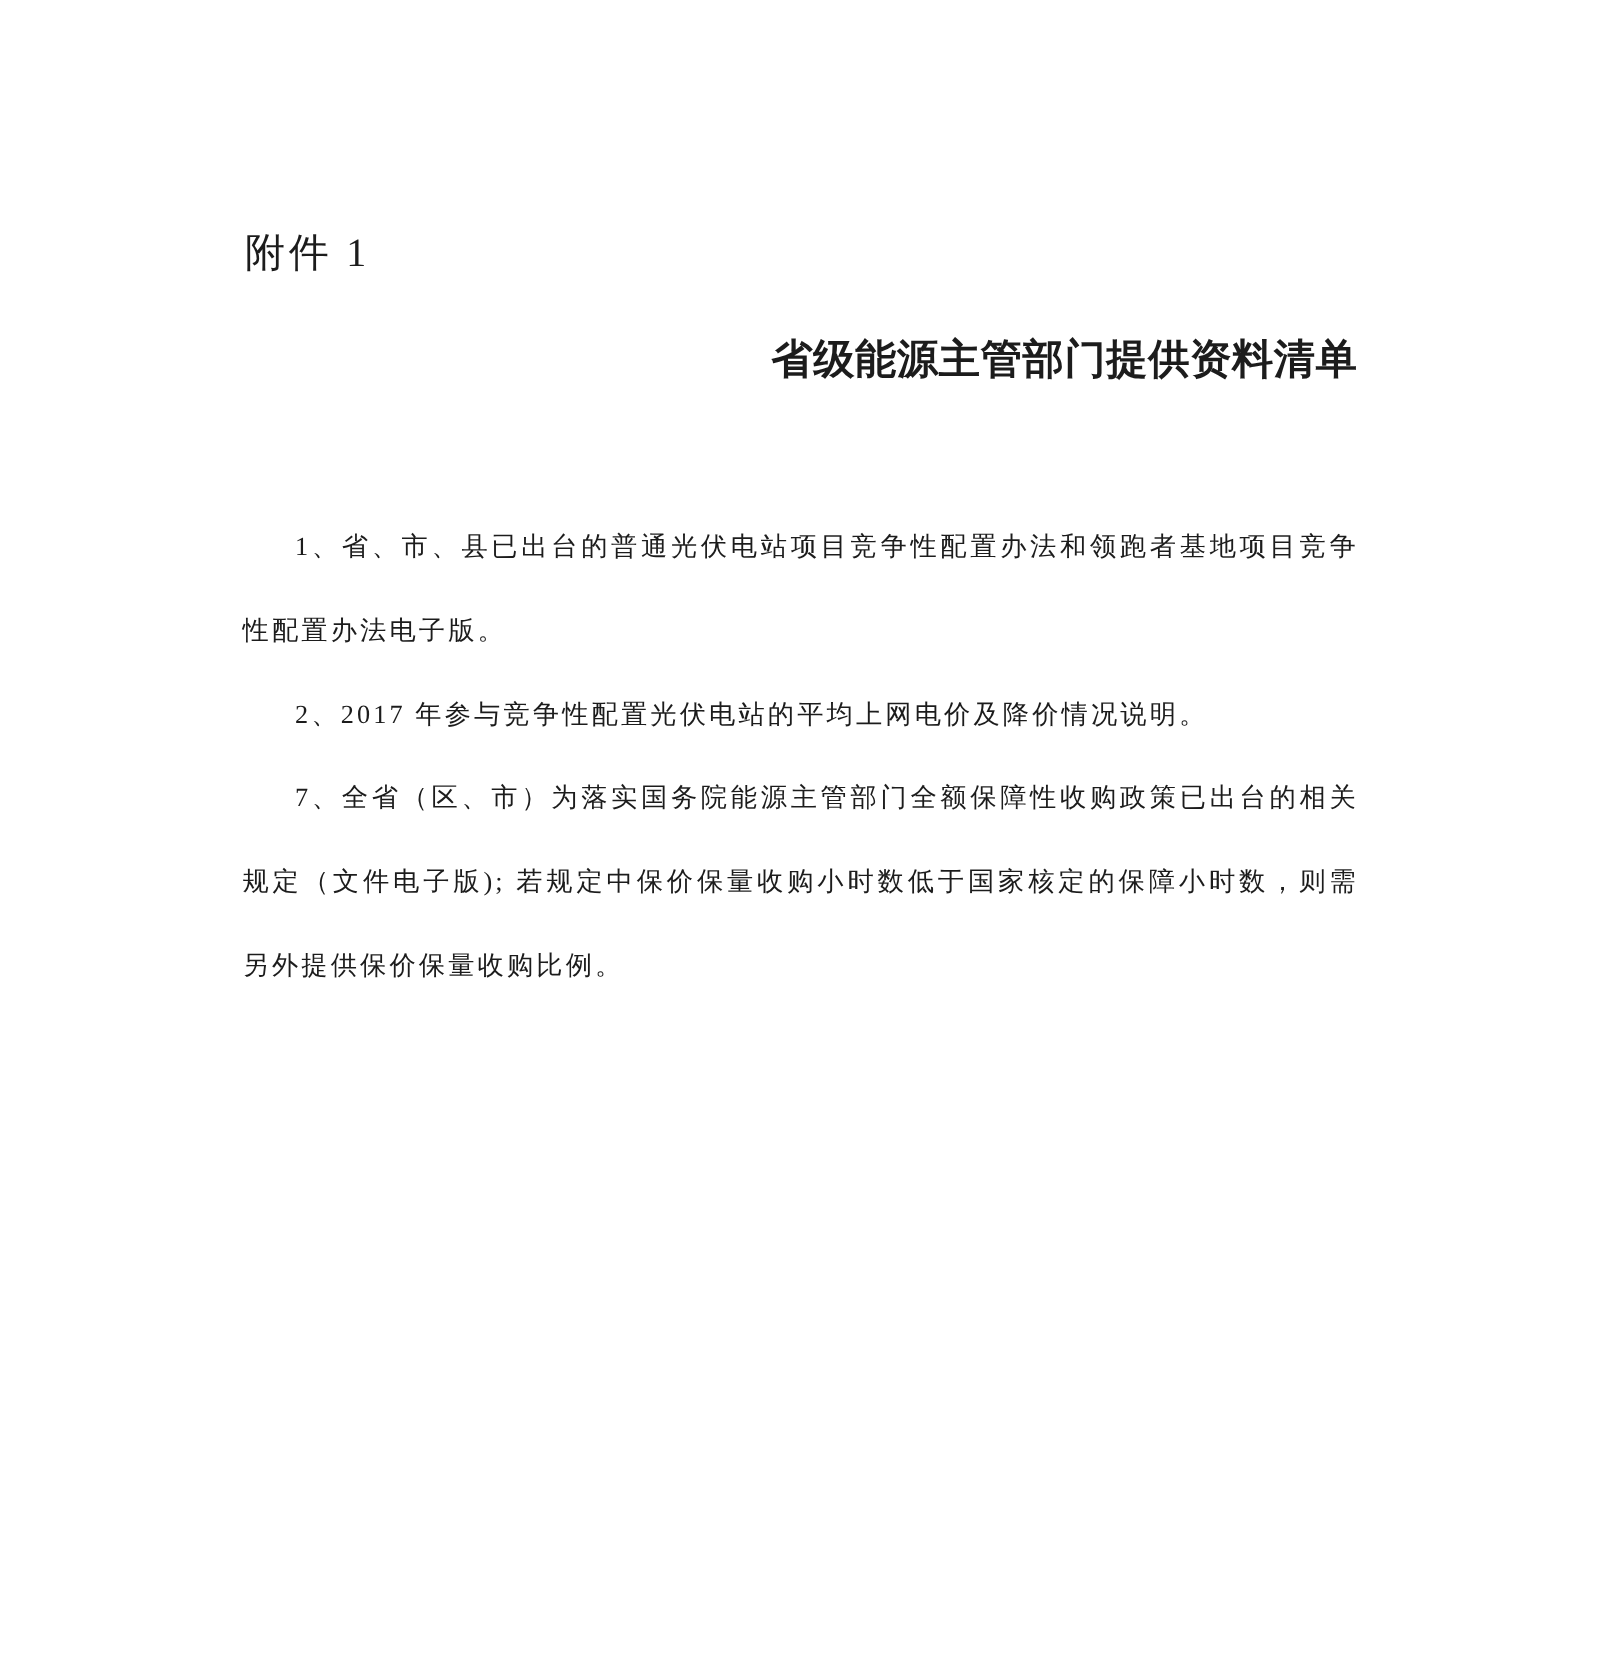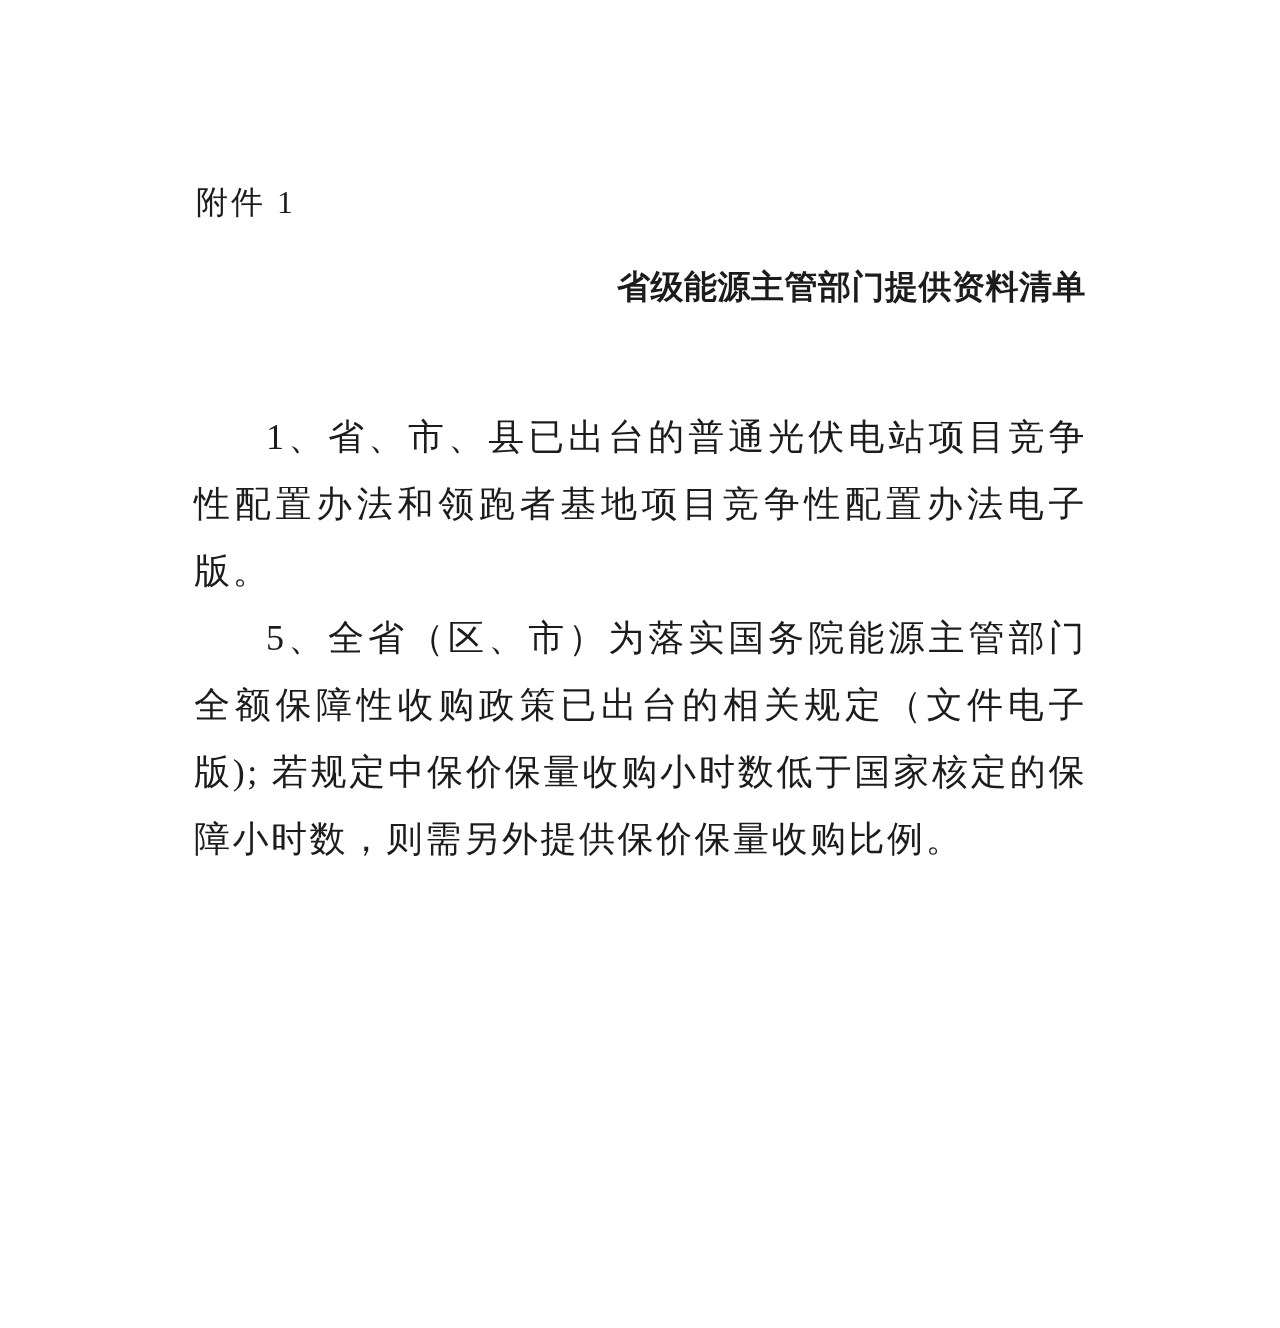--- a/index.html
+++ b/index.html
@@ -45,21 +45,21 @@
     font-weight: 700;
     font-size: 33px;
     line-height: 42px;
     letter-spacing: 0.5px;
   }
   .doc-body {
     position: absolute;
     left: 194px;
     top: 404px;
     width: 893px;
-    font-size: 36px;
+    font-size: 21px;
     line-height: 67px;
   }
   .doc-body p {
     margin: 0;
     padding: 0;
     text-indent: 2em;
     text-align: justify;
     text-justify: inter-ideograph;
     letter-spacing: 2.5px;
   }
@@ -68,16 +68,17 @@
 <body>
 
 <div class="page">
 
   <div class="attachment-label">附件 1</div>
 
   <h1 class="doc-title">省级能源主管部门提供资料清单</h1>
 
   <div class="doc-body">
     <p>1、省、市、县已出台的普通光伏电站项目竞争性配置办法和领跑者基地项目竞争性配置办法电子版。</p>
-    <p>5、全省（区、市）为落实国务院能源主管部门全额保障性收购政策已出台的相关规定（文件电子版); 若规定中保价保量收购小时数低于国家核定的保障小时数，则需另外提供保价保量收购比例。</p>
+    <p>2、2017 年参与竞争性配置光伏电站的平均上网电价及降价情况说明。</p>
+    <p>7、全省（区、市）为落实国务院能源主管部门全额保障性收购政策已出台的相关规定（文件电子版); 若规定中保价保量收购小时数低于国家核定的保障小时数，则需另外提供保价保量收购比例。</p>
   </div>
 
 </div>
 
 </body></html>

